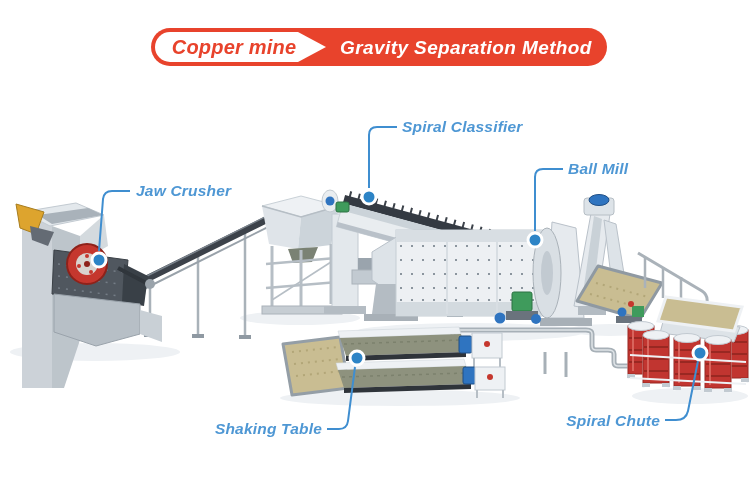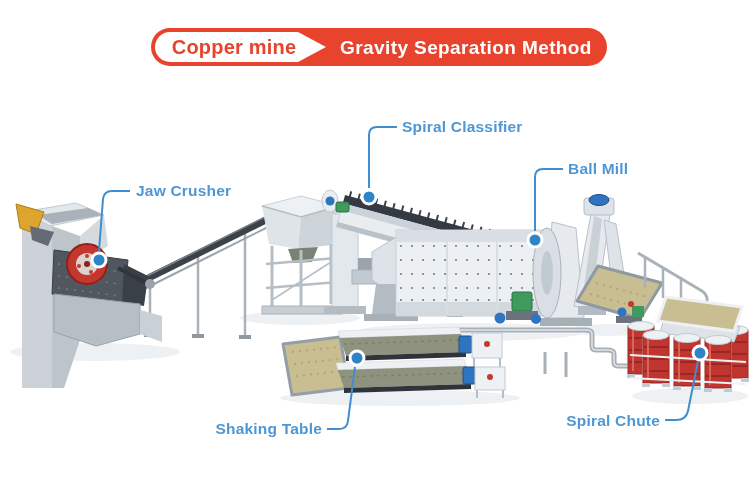--- a/index.html
+++ b/index.html
@@ -1,17 +1,17 @@
 <!DOCTYPE html>
 <html><head>
 <meta charset="utf-8">
 <style>
   html,body{margin:0;padding:0;background:#ffffff;}
   .stage{position:relative;width:750px;height:480px;background:#ffffff;overflow:hidden;
-         font-family:"Liberation Sans", sans-serif;}
+         font-family:"Liberation Sans", sans-serif;font-style:italic;}
   svg text{font-family:"Liberation Sans", sans-serif;}
   .tag-text{font-size:20px;font-weight:bold;letter-spacing:.2px;}
   .title-text{font-size:19px;font-weight:600;letter-spacing:.4px;}
   .equip-label{font-size:15.5px;font-weight:bold;letter-spacing:.2px;}
 </style>
 </head>
 <body>
 
 <div class="stage">
 <svg width="750" height="480" viewBox="0 0 750 480">

